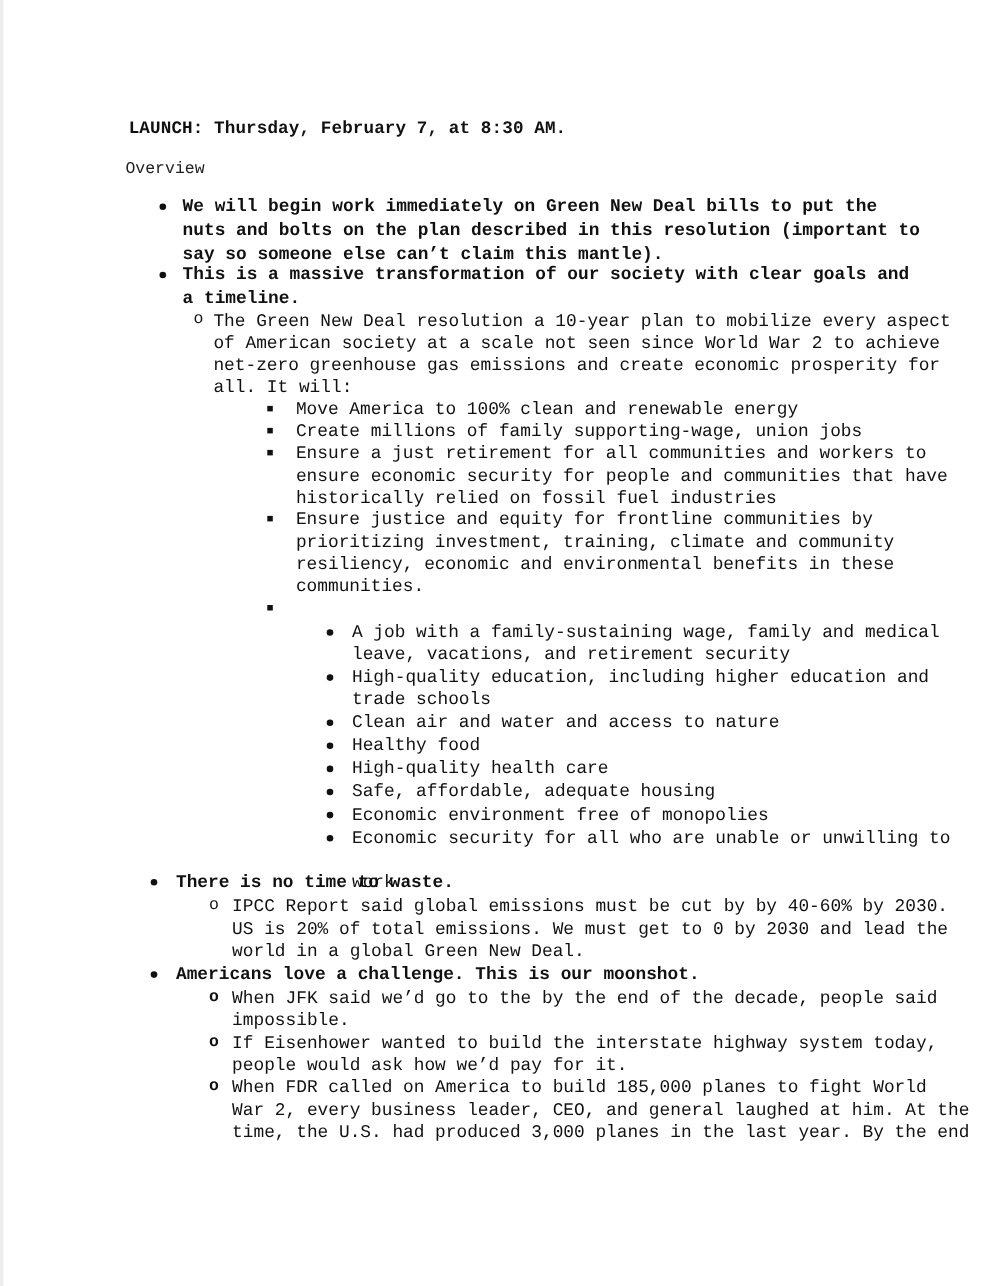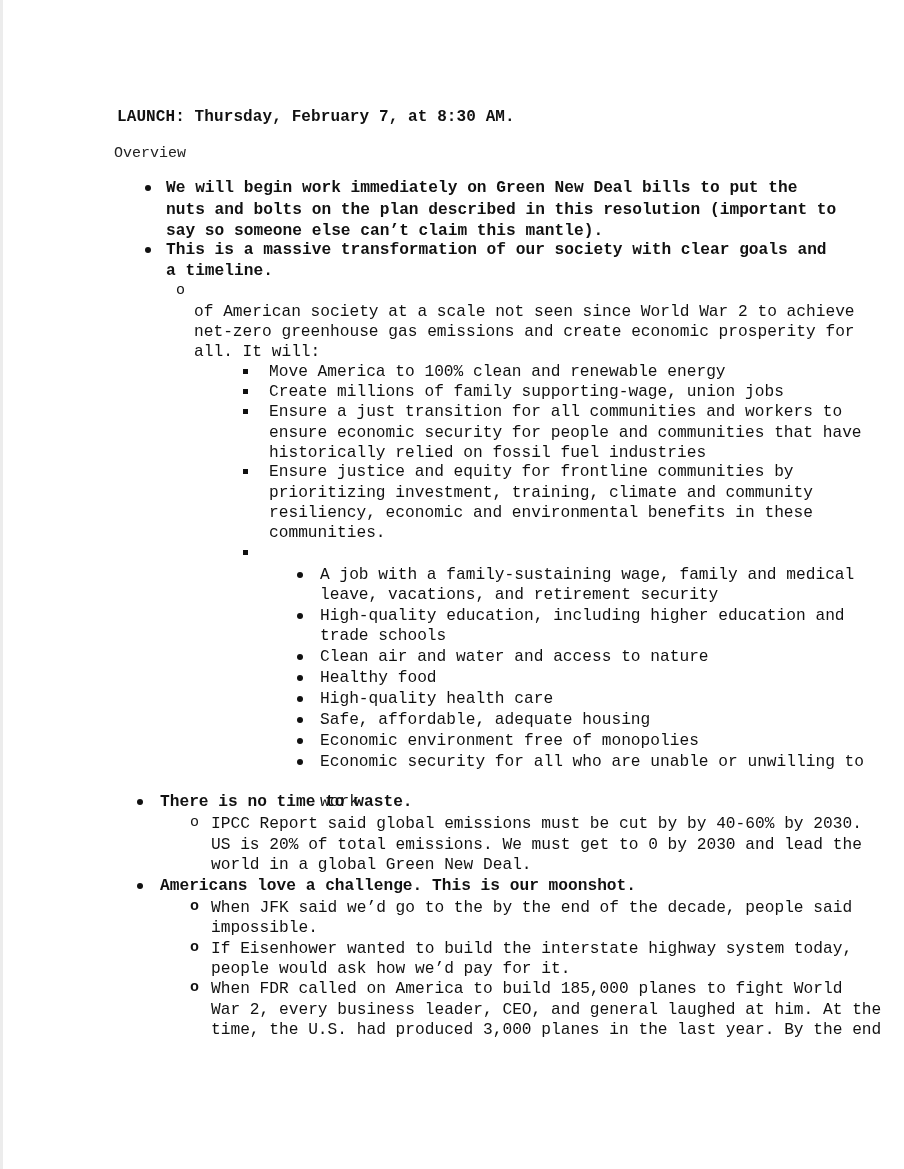--- a/index.html
+++ b/index.html
@@ -30,32 +30,33 @@
   <div class="dot" style="left:145px;top:185px;"></div>
   <div class="line b" style="left:166px;top:178px;">We will begin work immediately on Green New Deal bills to put the</div>
   <div class="line b" style="left:166px;top:200px;">nuts and bolts on the plan described in this resolution (important to</div>
   <div class="line b" style="left:166px;top:221px;">say so someone else can’t claim this mantle).</div>
 
   <div class="dot" style="left:145px;top:247px;"></div>
   <div class="line b" style="left:166px;top:240px;">This is a massive transformation of our society with clear goals and</div>
   <div class="line b" style="left:166px;top:261px;">a timeline.</div>
 
   <div class="o" style="left:176px;top:281px;">o</div>
+  <div class="line" style="left:194px;top:282px;">The Green New Deal resolution a 10-year plan to mobilize every aspect</div>
   <div class="line" style="left:194px;top:302px;">of American society at a scale not seen since World War 2 to achieve</div>
   <div class="line" style="left:194px;top:322px;">net-zero greenhouse gas emissions and create economic prosperity for</div>
   <div class="line" style="left:194px;top:342px;">all. It will:</div>
 
   <div class="sq" style="left:243px;top:369px;"></div>
   <div class="line" style="left:269px;top:362px;">Move America to 100% clean and renewable energy</div>
 
   <div class="sq" style="left:243px;top:389px;"></div>
   <div class="line" style="left:269px;top:382px;">Create millions of family supporting-wage, union jobs</div>
 
   <div class="sq" style="left:243px;top:409px;"></div>
-  <div class="line" style="left:269px;top:402px;">Ensure a just transition for all communities and workers to</div>
+  <div class="line" style="left:269px;top:402px;">Ensure a just retirement for all communities and workers to</div>
   <div class="line" style="left:269px;top:423px;">ensure economic security for people and communities that have</div>
   <div class="line" style="left:269px;top:443px;">historically relied on fossil fuel industries</div>
 
   <div class="sq" style="left:243px;top:469px;"></div>
   <div class="line" style="left:269px;top:462px;">Ensure justice and equity for frontline communities by</div>
   <div class="line" style="left:269px;top:483px;">prioritizing investment, training, climate and community</div>
   <div class="line" style="left:269px;top:503px;">resiliency, economic and environmental benefits in these</div>
   <div class="line" style="left:269px;top:523px;">communities.</div>
 
   <div class="sq" style="left:243px;top:550px;"></div>

